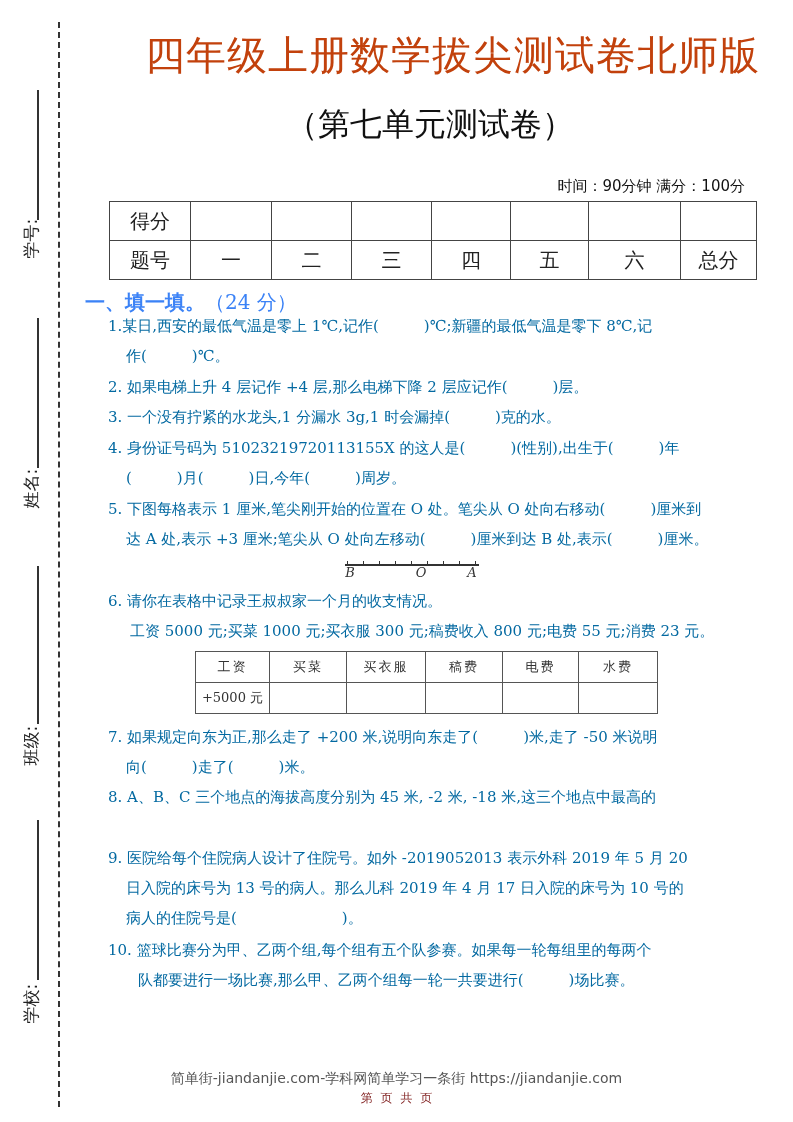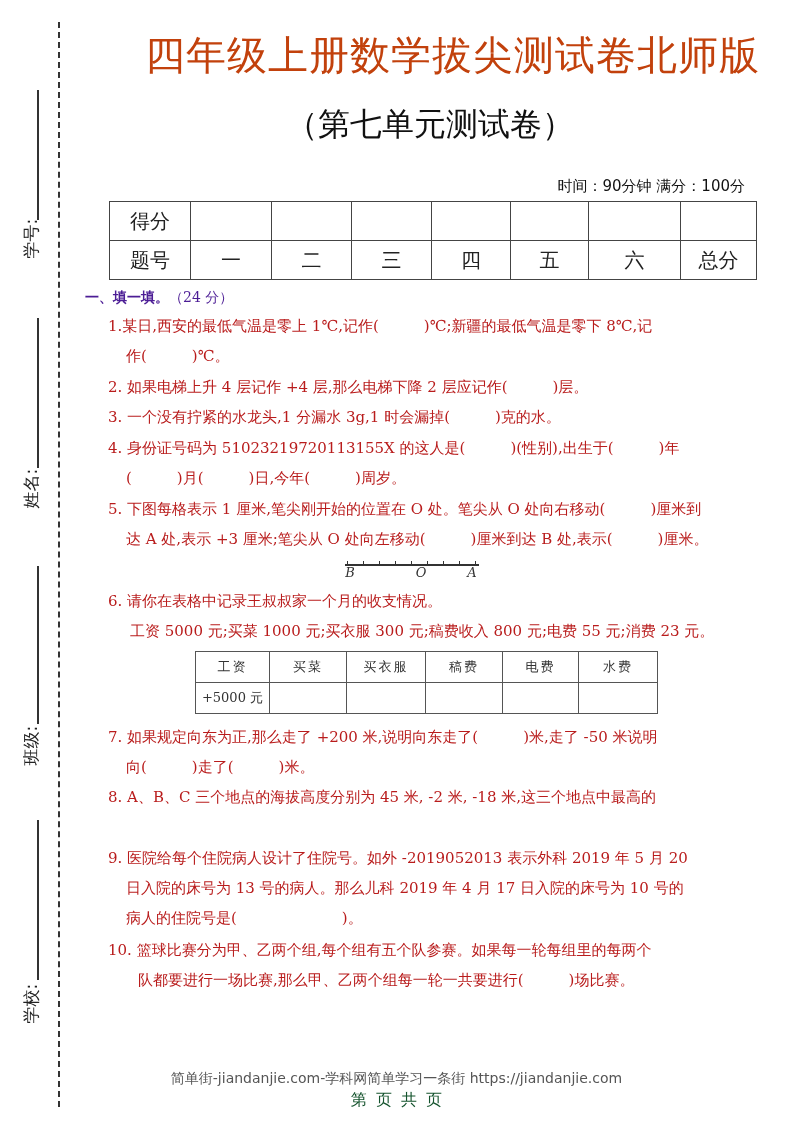--- a/index.html
+++ b/index.html
@@ -14,37 +14,37 @@
 
   .title { position: absolute; left: 100px; top: 28px; width: 660px; text-align: right;
     font-family: "DejaVu Sans", sans-serif; font-size: 40px; letter-spacing: 1px; color: #c2410c; }
   .subtitle { position: absolute; left: 100px; top: 103px; width: 660px; text-align: center;
     font-family: "DejaVu Sans", sans-serif; font-size: 32px; color: #111; }
   .meta { position: absolute; right: 48px; top: 177px; font-family: "DejaVu Sans", sans-serif; font-size: 15px; color: #111; }
 
   table.score { position: absolute; left: 109px; top: 201px; border-collapse: collapse; font-family: "DejaVu Serif", serif; }
   table.score td { border: 1.5px solid #444; height: 38px; text-align: center; font-size: 20px; padding: 0; color: #222; }
 
-  .section { position: absolute; left: 85px; top: 289px; font-family: "DejaVu Serif", serif; font-size: 14px; font-weight: bold; color: #4c1d95; }
+  .section { position: absolute; left: 85px; top: 289px; font-family: "DejaVu Serif", serif; font-size: 20px; font-weight: bold; color: #3b82f6; }
   .section .pts { font-weight: normal; }
 
-  .q { position: absolute; left: 108px; width: 620px; font-family: "DejaVu Serif", serif; font-size: 15px; line-height: 30px; color: #b91c1c; }
+  .q { position: absolute; left: 108px; width: 620px; font-family: "DejaVu Serif", serif; font-size: 15px; line-height: 30px; color: #0369a1; }
   .q .cont { padding-left: 18px; }
   .q .cont2 { padding-left: 30px; }
 
   .numline { position: absolute; left: 345px; top: 561px; width: 134px; height: 20px; }
   .numline .axis { position: absolute; left: 0; top: 3px; width: 134px; height: 1.5px; background: #333; }
   .numline .tick { position: absolute; top: 0; width: 1px; height: 4px; background: #333; }
   .numline .lbl { position: absolute; top: 4px; font-family: "DejaVu Serif", serif; font-style: italic; font-size: 13px; color: #333; transform: translateX(-50%); }
 
   table.money { position: absolute; left: 195px; top: 651px; border-collapse: collapse; font-family: "DejaVu Serif", serif; }
   table.money td { border: 1.3px solid #555; height: 30px; text-align: center; font-size: 13px; padding: 0; color: #333; letter-spacing: 2px; }
 
   .footer { position: absolute; left: 0; top: 1070px; width: 793px; text-align: center; font-family: "DejaVu Sans", sans-serif; font-size: 14px; color: #555; }
-  .pageno { position: absolute; left: 0; top: 1090px; width: 793px; text-align: center; font-family: "DejaVu Sans", sans-serif; font-size: 16px; color: #14532d; word-spacing: 4px; }
+  .pageno { position: absolute; left: 0; top: 1090px; width: 793px; text-align: center; font-family: "DejaVu Sans", sans-serif; font-size: 12px; color: #7f1d1d; word-spacing: 4px; }
 </style>
 </head>
 <body>
 
 <div class="page">
 
   <div class="dash-line"></div>
   <div>
     <div class="bind-line" style="top:90px;height:130px;"></div>
     <div class="bind-label" style="top:232px;">学号:</div>

